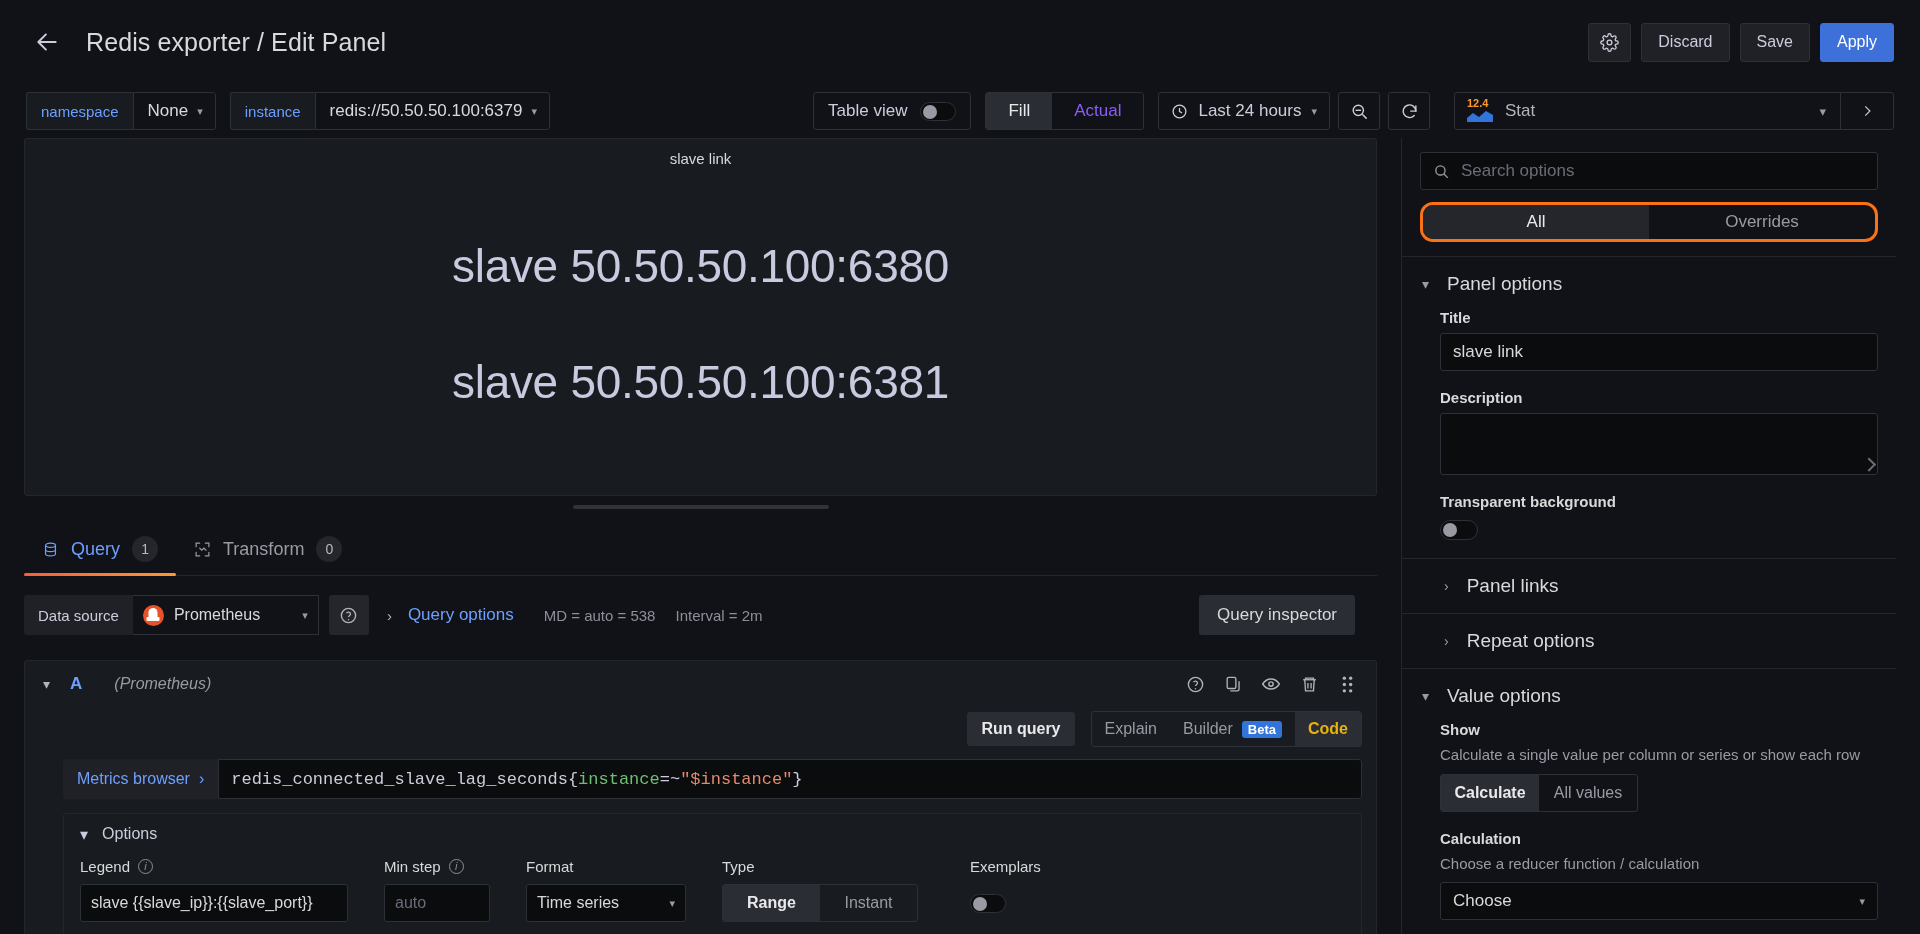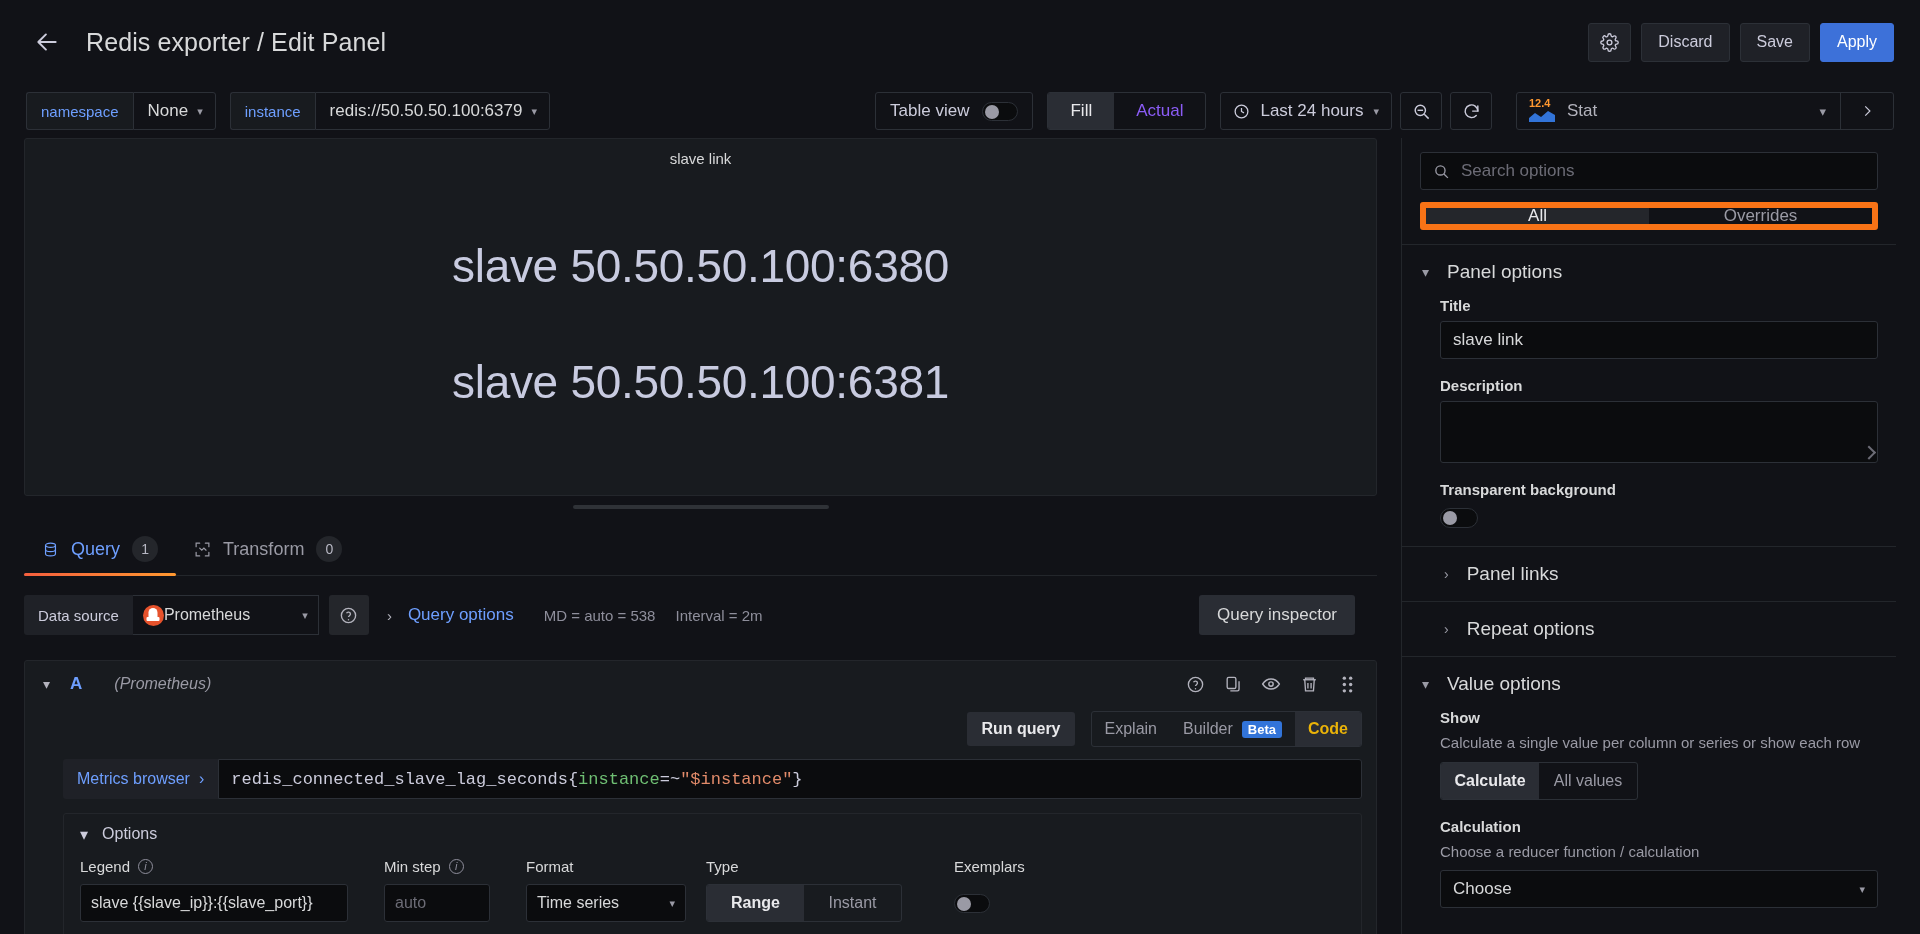--- a/index.html
+++ b/index.html
@@ -116,21 +116,21 @@
   }
   .ctrl-btn {
     height: 38px; width: 42px; margin-left: 8px;
     border: 1px solid #2c3037; border-radius: 3px;
     background: #111217;
     display: flex; align-items: center; justify-content: center;
     cursor: pointer; color: #ccccdc;
   }
   .viz-picker {
     height: 38px; margin-left: 24px;
-    width: 378px;
+    width: 440px;
     border: 1px solid #2c3037; border-radius: 3px;
     background: #111217;
     display: flex; align-items: center;
     cursor: pointer;
   }
   .viz-picker .vp-main {
     flex: 1; display: flex; align-items: center; gap: 12px;
     padding: 0 12px; height: 100%;
   }
   .viz-icon { width: 26px; height: 24px; position: relative; }
@@ -216,21 +216,21 @@
   }
   .ds-label {
     height: 40px; padding: 0 14px; background: #1f2127;
     border-radius: 3px 0 0 3px;
     display: flex; align-items: center;
     font-size: 15px; color: #ccccdc;
   }
   .ds-picker {
     height: 40px; width: 186px; background: #111217;
     border: 1px solid #2c3037; border-left: none;
-    display: flex; align-items: center; 
+    display: flex; align-items: center; gap: 10px;
     padding: 0 10px; cursor: pointer;
   }
   .prom-logo {
     width: 21px; height: 21px; border-radius: 50%;
     background: #e6522c; position: relative; flex: none;
   }
   .prom-logo::before {
     content: ""; position: absolute; left: 50%; top: 3px;
     transform: translateX(-50%);
     width: 9px; height: 9px; border-radius: 50% 50% 0 0; background: #fff;
@@ -352,21 +352,21 @@
   }
   .txt-input.ph { color: #6c6c76; }
   .sel-input {
     height: 38px; background: #0b0c0e; border: 1px solid #2c3037;
     border-radius: 3px; padding: 0 10px; display: flex; align-items: center;
     justify-content: space-between; font-size: 16px; color: #d8d9da; gap: 18px;
   }
   .f-legend { width: 268px; }
   .f-minstep { width: 106px; margin-left: 36px; }
   .f-format  { width: 160px; margin-left: 36px; }
-  .f-type    { margin-left: 20px; text-align: right; }
+  .f-type    { margin-left: 36px; text-align: right; }
   .f-exempl  { margin-left: 52px; }
   .typeseg {
     display: flex; height: 38px; border: 1px solid #2c3037;
     border-radius: 3px; overflow: hidden; width: 196px;
   }
   .typeseg .t {
     flex: 1; display: flex; align-items: center; justify-content: center;
     font-size: 16px; color: #9a9aa5; cursor: pointer;
   }
   .typeseg .t.active { background: #2a2d34; color: #e9e9ec; font-weight: 600; }
@@ -377,22 +377,22 @@
     border-left: 1px solid #23262b;
     display: flex; flex-direction: column; min-height: 0;
   }
   .search-wrap { padding: 14px 18px 0 18px; }
   .search-box {
     height: 38px; background: #0b0c0e; border: 1px solid #2c3037;
     border-radius: 3px; display: flex; align-items: center; gap: 11px;
     padding: 0 12px; color: #6c6c76; font-size: 17px;
   }
   .allseg {
-    display: flex; margin: 12px 18px 0 18px; height: 28px;
-    border: 6px solid #f97316; border-radius: 3px; overflow: hidden;
+    display: flex; margin: 12px 18px 0 18px; height: 40px;
+    border: 3px solid #f97316; border-radius: 13px; overflow: hidden;
   }
   .allseg .s {
     flex: 1; display: flex; align-items: center; justify-content: center;
     font-size: 17px; color: #9a9aa5; cursor: pointer;
   }
   .allseg .s.active { background: #24262b; color: #e9e9ec; }
   .opt-scroll { flex: 1; overflow: hidden; margin-top: 14px; }
   .opt-sep { height: 1px; background: #23262b; }
   .opt-group-head {
     display: flex; align-items: center; gap: 18px;

